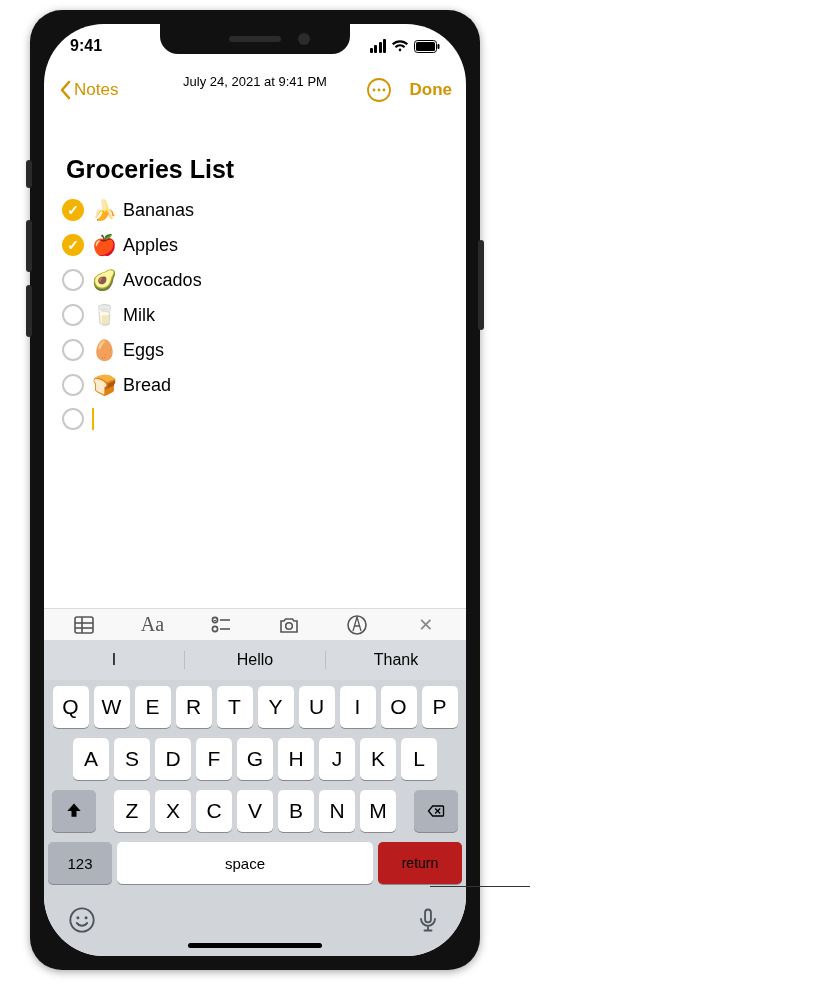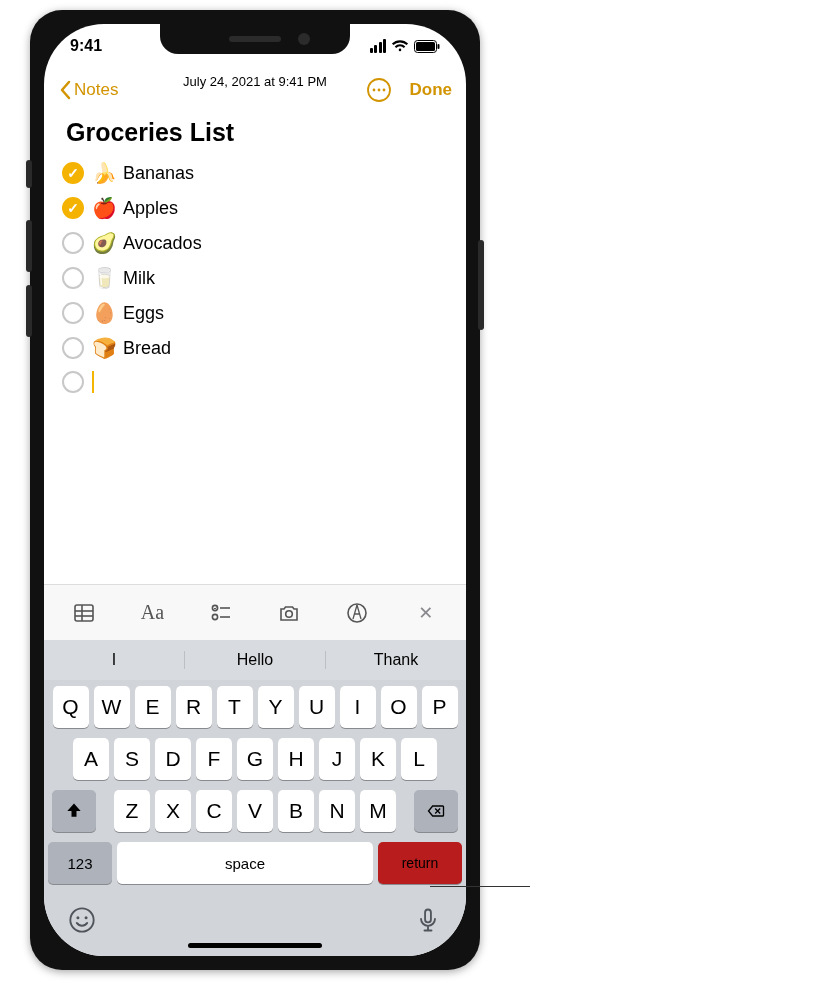--- a/index.html
+++ b/index.html
@@ -87,37 +87,37 @@
     position:absolute;
     left:0; right:0;
     top:50px;
     text-align:center;
     color:#000000;
     font-size:13px;
     pointer-events:none;
   }
 
   
-  .content { flex: 1; padding: 4px 18px 0 18px; overflow:hidden; position:relative; }
+  .content { flex: 1; padding: 4px 18px 0 18px; overflow:hidden; position:relative;margin-top:37px; }
   .title { font-size: 25px; font-weight: 700; margin: 2px 0 14px 4px; }
   .list { display:flex; flex-direction:column; gap:11px; }
   .row { display:flex; align-items:center; gap:6px; font-size:18px; }
   .check {
     width:22px; height:22px; border-radius:50%;
     border:2px solid #c8c8c8; display:inline-flex; align-items:center; justify-content:center;
     flex-shrink:0;
   }
   .check.on { background:#f5b301; border-color:#f5b301; }
   .check.on::after { content:"✓"; color:#fff; font-size:14px; font-weight:800; }
   .row .emoji { font-size:20px; margin-left:2px; }
   .cursor { width:2px; height:22px; background:#f2b600; display:inline-block; margin-left:2px; }
 
   
   .notes-toolbar {
-    height:56px; background:#f8f8f9; border-top:1px solid #dcdcde;
+    height:32px; background:#f8f8f9; border-top:1px solid #dcdcde;
     display:flex; align-items:center; justify-content:space-around;
     padding: 8px 6px;
   }
   .tb-btn { width:36px; height:36px; display:flex; align-items:center; justify-content:center; color:#555; }
   .tb-btn svg { width:24px; height:24px; stroke:#555; fill:none; stroke-width:1.6; }
 
   
   .keyboard { background:#d1d4d9; padding-bottom:0; }
   .suggest {
     display:flex; height:40px; align-items:center;

